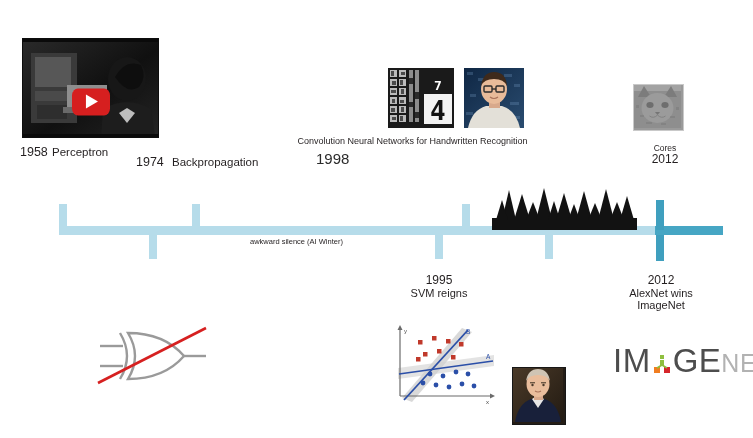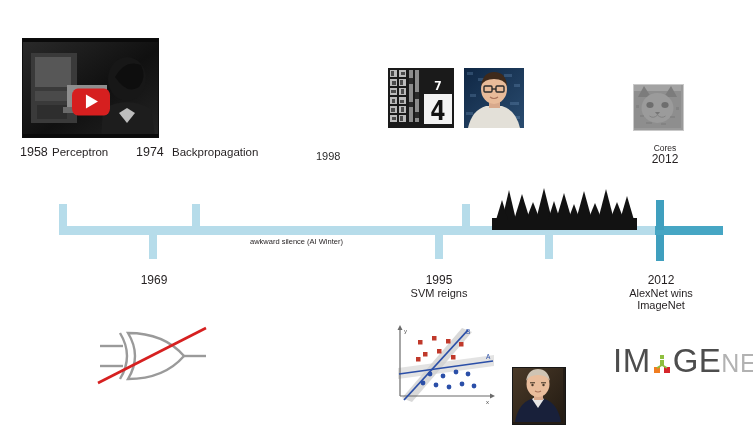--- a/index.html
+++ b/index.html
@@ -12,21 +12,21 @@
 
   
   .tl-bar{background:#b6dcea;}
   .tl-bar.dark{background:#46a6c4;}
   .tick{background:#b6dcea;}
   .tick.dark{background:#3f9fbe;}
 
   
   .lbl{font-size:11.5px;line-height:13px;color:#231f20;white-space:nowrap;}
   .lbl .yr{font-size:12.5px;}
-  .year-big{font-size:11px;}
+  .year-big{font-size:15px;}
   .winter{font-size:7.5px;color:#231f20;letter-spacing:0px;white-space:nowrap;}
   .cap-small{font-size:8.5px;line-height:10px;text-align:center;color:#231f20;white-space:nowrap;}
   .cap-top{font-size:9px;line-height:11px;text-align:center;color:#231f20;white-space:nowrap;}
   .below{font-size:11px;line-height:12.5px;text-align:center;color:#231f20;}
   .below .yr{font-weight:normal;font-size:12px;}
   .video-thumb{
     background:#141414;border:1px solid #0d0d0d;position:absolute;
   }
   .vt-inner{position:absolute;left:0;top:0;right:0;bottom:0;overflow:hidden;}
   .play-btn{
@@ -205,25 +205,29 @@
           <rect x="42" y="22" width="3" height="3"></rect>
       </g>
     </svg>
   </div>
 
   <div class="abs lbl" style="left:20px;top:146px;">
     <span class="yr">1958</span>
     <span style="margin-left:1px;">Perceptron</span>
   </div>
 
-  <div class="abs lbl" style="left:136px;top:146px;">
+  <div class="abs lbl" style="left:136px;top:156px;">
     <span class="yr">1974</span>
     <span style="margin-left:5px;">Backpropagation</span>
   </div>
 
+  <div class="abs" style="left:255px;top:136px;width:315px;">
+    <div class="cap-top">Convolution Neural Networks for   Handwritten Recognition</div>
+
+  </div>
 
   <div class="abs year-big" style="left:316px;top:150px;">1998</div>
 
   <div class="abs" style="left:590px;top:143px;width:150px;">
     <div class="cap-small">Cores</div>
     <div class="cap-small year-big" style="font-size:12px;margin-top:1px;">2012</div>
   </div>
 
   <div class="abs tl-bar" style="left:59px;top:226px;width:598px;height:9px;"></div>
 
@@ -262,21 +266,20 @@
   </div>
 
   <div class="abs tick" style="left:149px;top:235px;width:8px;height:24px;"></div>
   <div class="abs tick" style="left:435px;top:235px;width:8px;height:24px;"></div>
   <div class="abs tick" style="left:545px;top:235px;width:8px;height:24px;"></div>
   <div class="abs tick dark" style="left:656px;top:235px;width:8px;height:26px;"></div>
 
   <div class="abs winter" style="left:250px;top:237px;">awkward silence (AI Winter)</div>
 
   <div class="abs below" style="left:88px;top:274px;width:132px;">
-    <div class="yr">1969</div>
   </div>
 
   <div class="abs below" style="left:390px;top:274px;width:98px;">
     <div class="yr">1995</div>
     <div>SVM reigns</div>
   </div>
 
 
   <div class="abs below" style="left:606px;top:274px;width:110px;">
     <div class="yr">2012</div>

